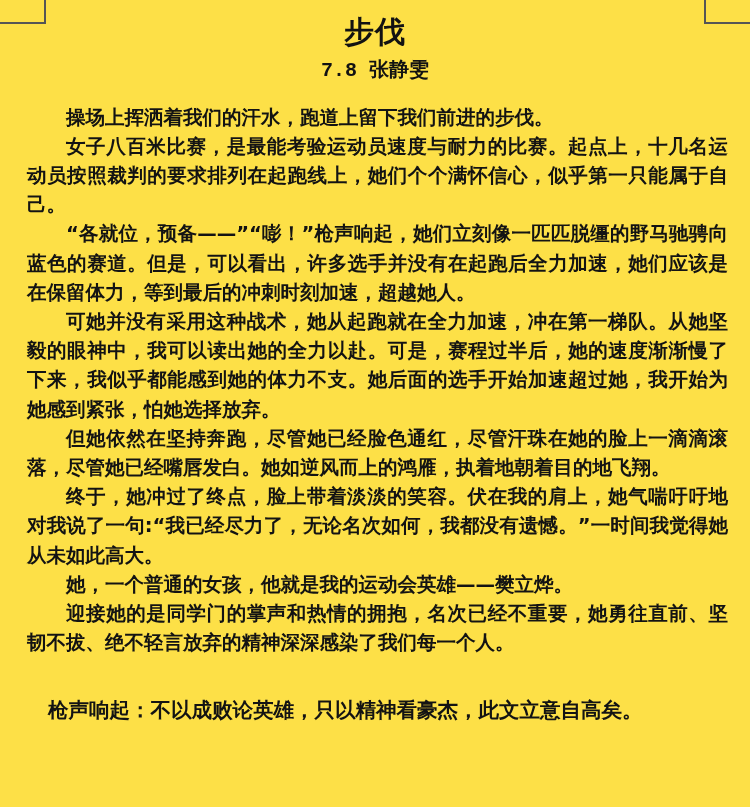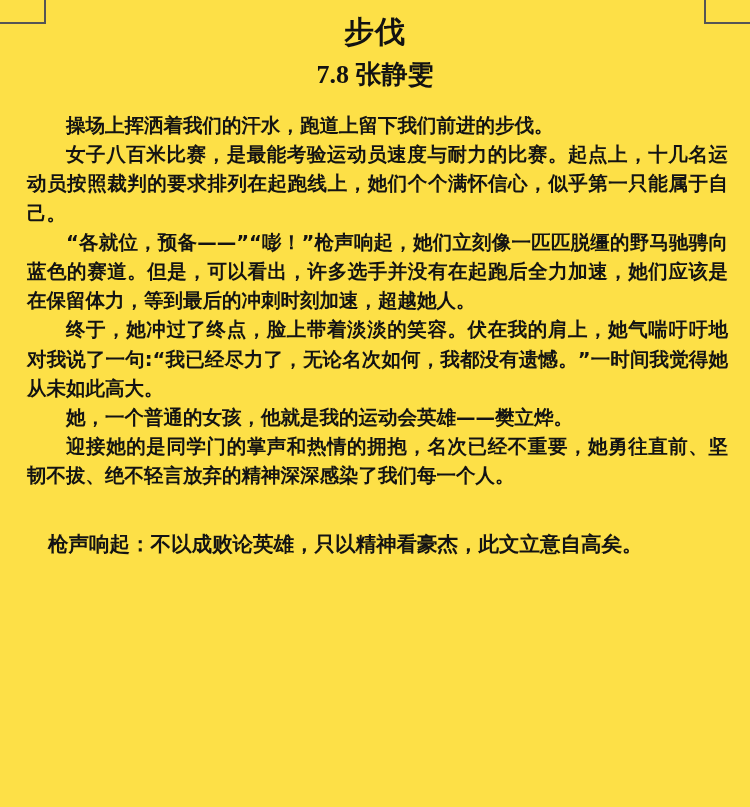--- a/index.html
+++ b/index.html
@@ -57,22 +57,22 @@
     font-family: "DejaVu Sans", "Liberation Sans", sans-serif;
     font-size: 19px;
     font-weight: bold;
     line-height: 1.35;
     color: #121212;
     text-align: center;
     padding-left: 128px;
     margin-top: 1px;
   }
   .doc-byline {
-    font-family: Liberation Serif, serif;
-    font-size: 26px;
+    font-family: Liberation Mono, monospace;
+    font-size: 20px;
     font-weight: bold;
     line-height: 1.4;
     color: #121212;
     text-align: center;
     margin-top: 6px;
   }
 
   
   .body-block {
     margin-top: 18px;
@@ -120,20 +120,22 @@
 
   <div class="title-block">
     <div class="doc-title">步伐</div>
     <div class="doc-byline">7.8  张静雯</div>
   </div>
 
   <div class="body-block">
     <p class="para">操场上挥洒着我们的汗水，跑道上留下我们前进的步伐。</p>
     <p class="para">女子八百米比赛，是最能考验运动员速度与耐力的比赛。起点上，十几名运动员按照裁判的要求排列在起跑线上，她们个个满怀信心，似乎第一只能属于自己。</p>
     <p class="para">“各就位，预备——”“嘭！”枪声响起，她们立刻像一匹匹脱缰的野马驰骋向蓝色的赛道。但是，可以看出，许多选手并没有在起跑后全力加速，她们应该是在保留体力，等到最后的冲刺时刻加速，超越她人。</p>
+    <p class="para">可她并没有采用这种战术，她从起跑就在全力加速，冲在第一梯队。从她坚毅的眼神中，我可以读出她的全力以赴。可是，赛程过半后，她的速度渐渐慢了下来，我似乎都能感到她的体力不支。她后面的选手开始加速超过她，我开始为她感到紧张，怕她选择放弃。</p>
+    <p class="para">但她依然在坚持奔跑，尽管她已经脸色通红，尽管汗珠在她的脸上一滴滴滚落，尽管她已经嘴唇发白。她如逆风而上的鸿雁，执着地朝着目的地飞翔。</p>
     <p class="para">终于，她冲过了终点，脸上带着淡淡的笑容。伏在我的肩上，她气喘吁吁地对我说了一句:“我已经尽力了，无论名次如何，我都没有遗憾。”一时间我觉得她从未如此高大。</p>
     <p class="para">她，一个普通的女孩，他就是我的运动会英雄——樊立烨。</p>
     <p class="para">迎接她的是同学门的掌声和热情的拥抱，名次已经不重要，她勇往直前、坚韧不拔、绝不轻言放弃的精神深深感染了我们每一个人。</p>
   </div>
 
   <div class="critique-block">
     <p class="critique">枪声响起：不以成败论英雄，只以精神看豪杰，此文立意自高矣。</p>
   </div>
 
 </div>

